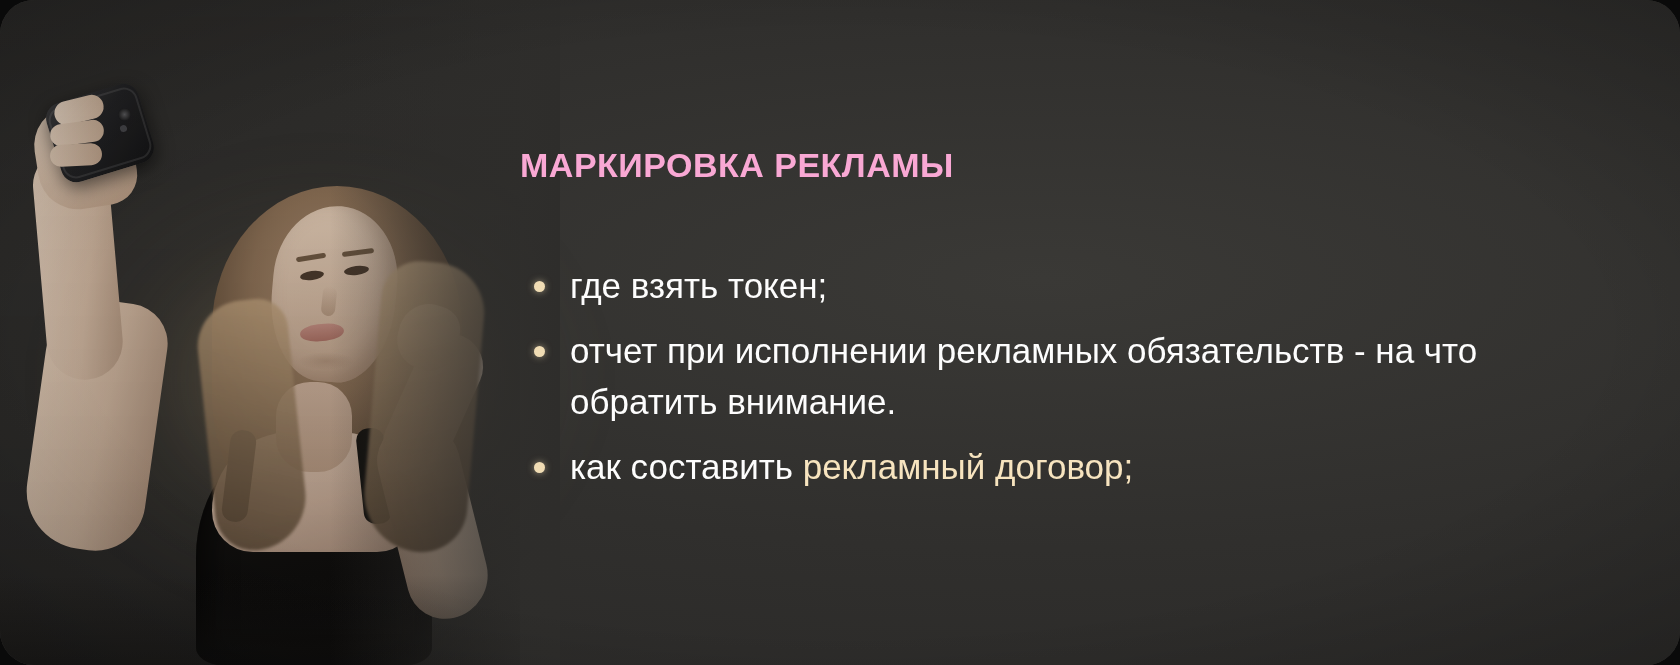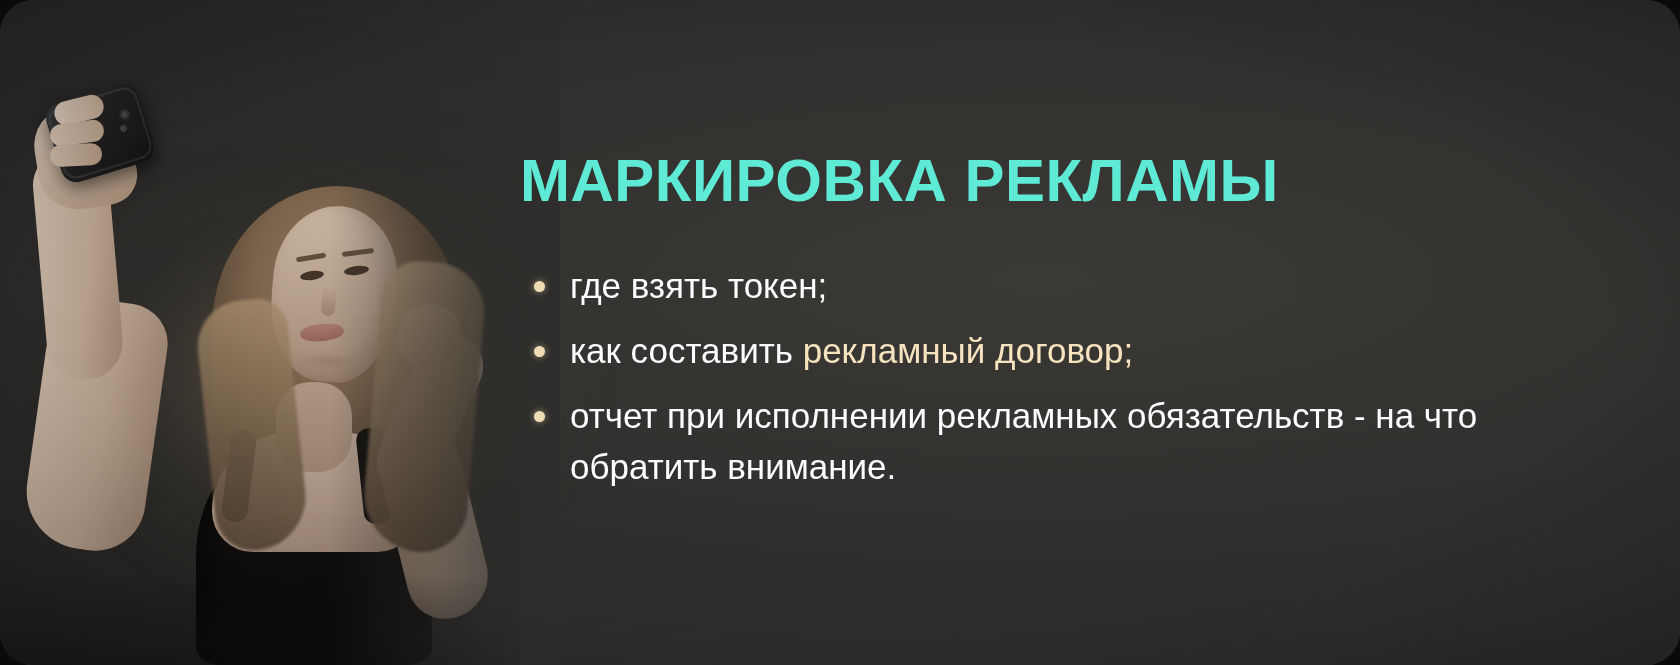--- a/index.html
+++ b/index.html
@@ -203,22 +203,22 @@
     position:absolute; left:0; bottom:0; width:520px; height:90px;
     background:linear-gradient(180deg, rgba(20,19,18,0), rgba(20,19,18,.55));
   }
 
   
   .content {
     position:absolute; left:520px; top:0; width:1160px; height:665px;
   }
   .title {
     position:absolute; left:0; top:146px; width:1060px;
-    font-size:60px; font-weight:700; letter-spacing:.5px;
-    color:#5eead4; white-space:nowrap;
+    font-size:34px; font-weight:700; letter-spacing:.5px;
+    color:#f9a8d4; white-space:nowrap;
   }
   .bullets {
     position:absolute; left:0; top:260px; width:1080px;
     list-style:none;
   }
   .bullet {
     position:relative;
     padding-left:50px;
     margin-bottom:14px;
     font-size:35px;
@@ -287,22 +287,22 @@
   <div class="content">
     <div class="title">МАРКИРОВКА РЕКЛАМЫ</div>
 
     <ul class="bullets">
       <li class="bullet">
         <span class="dot"></span>
         <span>где взять токен;</span>
       </li>
       <li class="bullet">
         <span class="dot"></span>
-        <span>как составить </span><span class="hl">рекламный договор;</span>
+        <span>отчет при исполнении рекламных обязательств - на что обратить внимание.</span>
       </li>
       <li class="bullet">
         <span class="dot"></span>
-        <span>отчет при исполнении рекламных обязательств - на что обратить внимание.</span>
+        <span>как составить </span><span class="hl">рекламный договор;</span>
       </li>
     </ul>
   </div>
 
 </div>
 
 </body></html>

